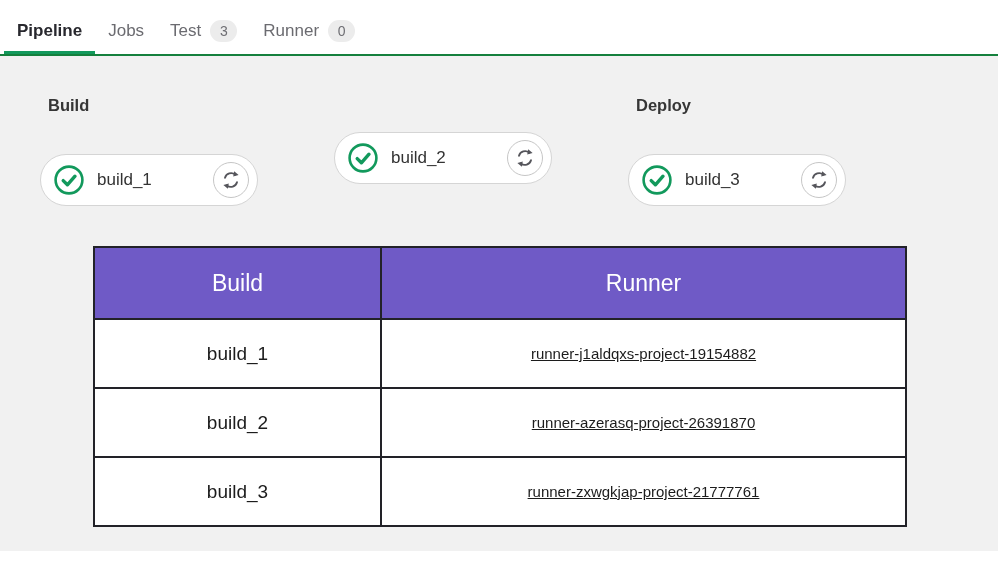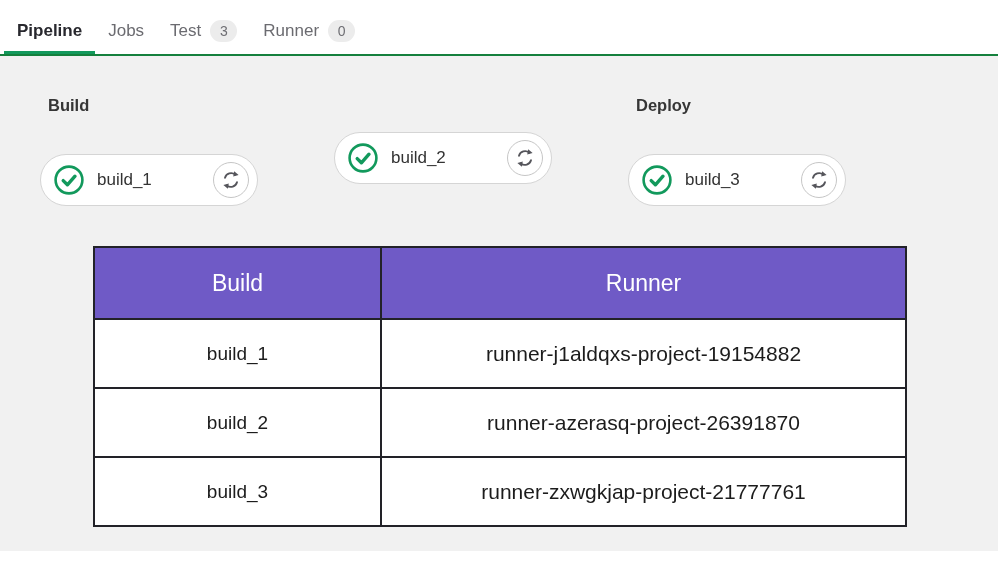--- a/index.html
+++ b/index.html
@@ -39,21 +39,21 @@
   .runner-table { margin:40px 0 0 93px; border-collapse:collapse;
     background:#ffffff; }
   .runner-table th, .runner-table td { border:2px solid #222228; text-align:center;
     vertical-align:middle; }
   .runner-table th { background:#6f5ac6; color:#ffffff; font-weight:normal;
     font-size:23px; height:72px; }
   .runner-table td { height:69px; color:#1c1c1c; }
   .col-build { width:287px; }
   .col-runner { width:525px; }
   td.cell-build { font-size:19px; }
-  td.cell-runner { font-size:21px; }
+  td.cell-runner { font-size:15px;text-decoration:underline; }
 </style>
 </head>
 <body>
 
 <div class="tabbar">
   <div class="tab active">
     <span class="tab-label">Pipeline</span>
   </div>
   <div class="tab">
     <span class="tab-label">Jobs</span>

